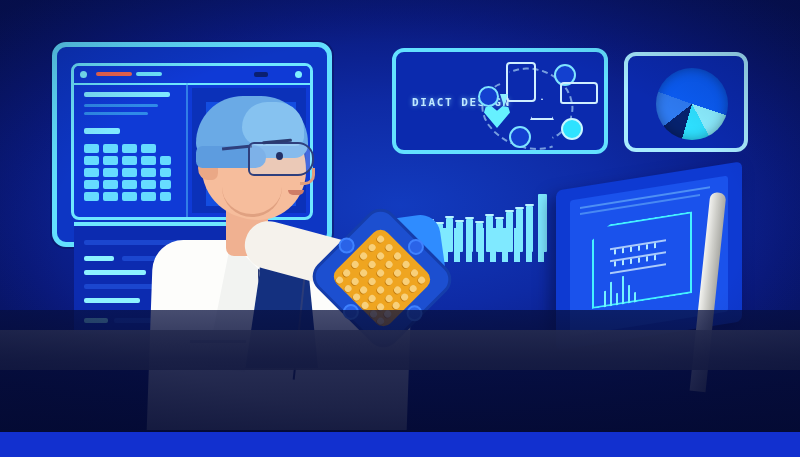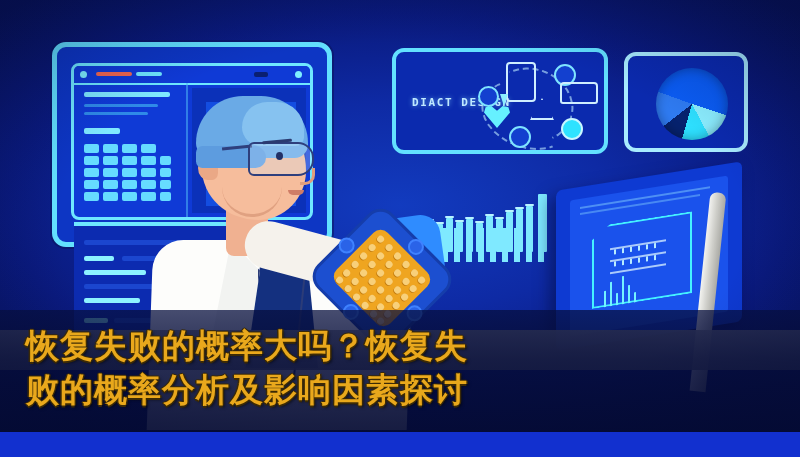--- a/index.html
+++ b/index.html
@@ -755,19 +755,15 @@
       <div class="chip-dot" style="left:54px; top:64px;"></div>
         <div class="chip-dot" style="left:64px; top:64px;"></div>
     </div>
   </div>
 
   <div class="desk"></div>
 
   <div class="bg-vignette"></div>
 
   <div class="overlay"></div>
-  <div class="title-wrap">
-    <div class="title-line">恢复失败的概率大吗？恢复失</div>
-    <div class="title-line">败的概率分析及影响因素探讨</div>
-  </div>
   <div class="bottom-band"></div>
 
 </div>
 
 </body></html>

